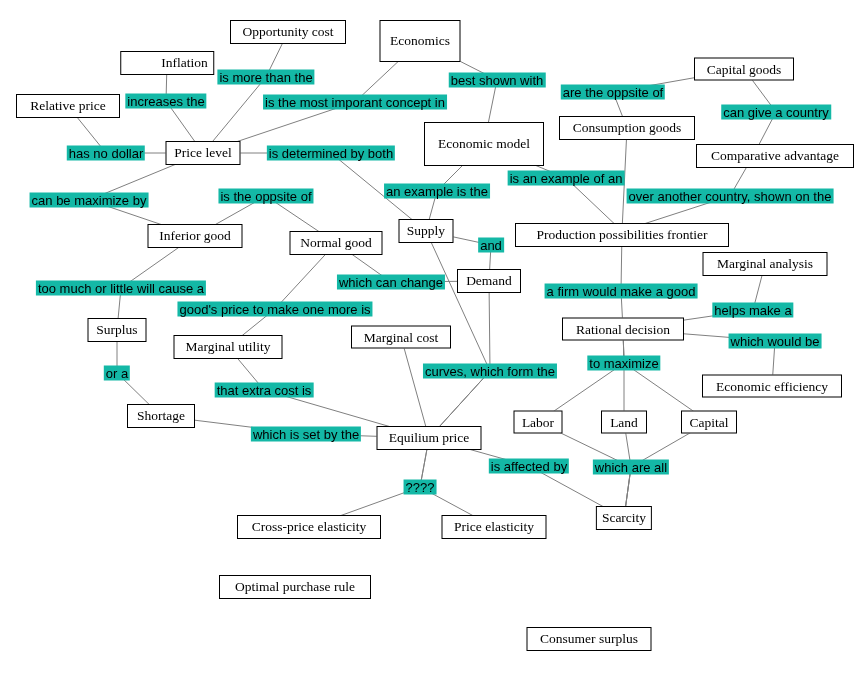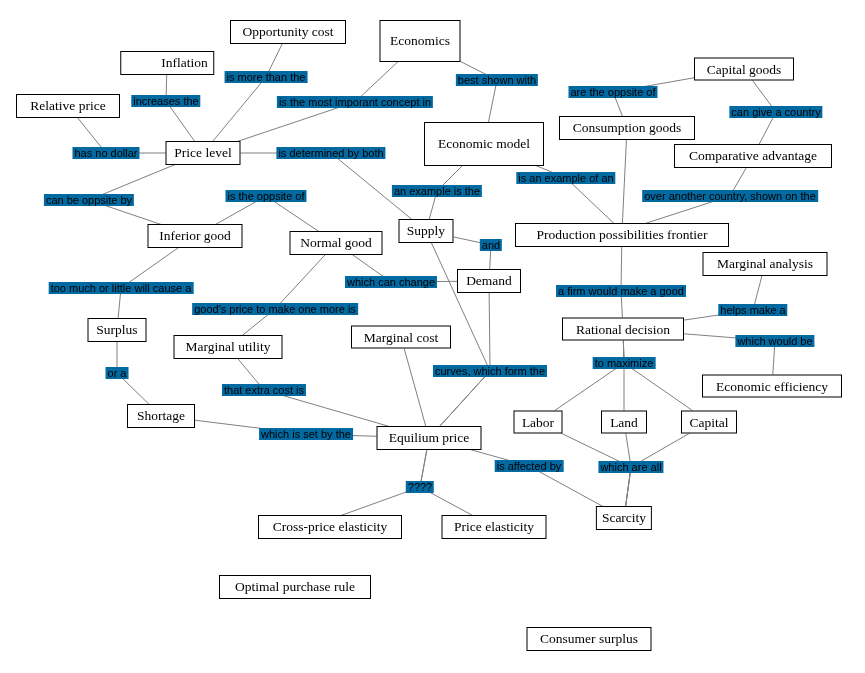--- a/index.html
+++ b/index.html
@@ -30,24 +30,24 @@
     padding: 1px 5px;
     font-family: "Liberation Serif", "DejaVu Serif", serif;
     font-size: 13.5px;
     color: #000000;
     white-space: nowrap;
     cursor: default;
   }
   .edge-label {
     position: absolute;
     transform: translate(-50%, -50%);
-    background: #0369a1;
+    background: #14b8a6;
     padding: 0 2px;
     font-family: "Liberation Sans", "DejaVu Sans", sans-serif;
-    font-size: 11px;
+    font-size: 13px;
     color: #000000;
     white-space: nowrap;
     cursor: default;
   }
 </style>
 </head>
 <body>
 
 <div class="canvas" id="canvas">
   <svg id="edge-lines" width="865" height="673" viewBox="0 0 865 673">
@@ -121,53 +121,53 @@
       <line x1="420" y1="487" x2="309" y2="527" stroke="#808080" stroke-width="1"></line>
       <line x1="429" y1="438" x2="420" y2="487" stroke="#808080" stroke-width="1"></line>
       <line x1="420" y1="487" x2="494" y2="527" stroke="#808080" stroke-width="1"></line>
     </svg>
 <div class="node" style="left: 288px; top: 32px; min-width: 116px; min-height: 24px;">Opportunity cost</div>
     <div class="node" style="left: 420px; top: 41px; min-width: 81px; min-height: 42px;">Economics</div>
     <div class="node" style="left: 167px; top: 63px; min-width: 66px; min-height: 24px; padding-left: 40px;">Inflation</div>
     <div class="node" style="left: 68px; top: 106px; min-width: 104px; min-height: 24px;">Relative price</div>
     <div class="node" style="left: 744px; top: 69px; min-width: 100px; min-height: 23px;">Capital goods</div>
     <div class="node" style="left: 627px; top: 128px; min-width: 136px; min-height: 24px;">Consumption goods</div>
-    <div class="node" style="left: 753px; top: 156px; min-width: 158px; min-height: 24px;">Comparative advantage</div>
+    <div class="node" style="left: 775px; top: 156px; min-width: 158px; min-height: 24px;">Comparative advantage</div>
     <div class="node" style="left: 484px; top: 144px; min-width: 120px; min-height: 44px;">Economic model</div>
     <div class="node" style="left: 203px; top: 153px; min-width: 75px; min-height: 24px;">Price level</div>
     <div class="node" style="left: 195px; top: 236px; min-width: 95px; min-height: 24px;">Inferior good</div>
     <div class="node" style="left: 336px; top: 243px; min-width: 93px; min-height: 24px;">Normal good</div>
     <div class="node" style="left: 426px; top: 231px; min-width: 55px; min-height: 24px;">Supply</div>
     <div class="node" style="left: 622px; top: 235px; min-width: 214px; min-height: 24px;">Production possibilities frontier</div>
     <div class="node" style="left: 765px; top: 264px; min-width: 125px; min-height: 24px;">Marginal analysis</div>
     <div class="node" style="left: 489px; top: 281px; min-width: 64px; min-height: 24px;">Demand</div>
     <div class="node" style="left: 623px; top: 329px; min-width: 122px; min-height: 23px;">Rational decision</div>
     <div class="node" style="left: 117px; top: 330px; min-width: 59px; min-height: 24px;">Surplus</div>
     <div class="node" style="left: 228px; top: 347px; min-width: 109px; min-height: 24px;">Marginal utility</div>
     <div class="node" style="left: 401px; top: 337px; min-width: 100px; min-height: 23px;">Marginal cost</div>
     <div class="node" style="left: 772px; top: 386px; min-width: 140px; min-height: 23px;">Economic efficiency</div>
     <div class="node" style="left: 161px; top: 416px; min-width: 68px; min-height: 24px;">Shortage</div>
     <div class="node" style="left: 429px; top: 438px; min-width: 105px; min-height: 24px;">Equilium price</div>
     <div class="node" style="left: 538px; top: 422px; min-width: 49px; min-height: 23px;">Labor</div>
     <div class="node" style="left: 624px; top: 422px; min-width: 46px; min-height: 23px;">Land</div>
     <div class="node" style="left: 709px; top: 422px; min-width: 56px; min-height: 23px;">Capital</div>
-    <div class="node" style="left: 309px; top: 527px; min-width: 144px; min-height: 24px; margin-left: 21px;">Cross-price elasticity</div>
+    <div class="node" style="left: 309px; top: 527px; min-width: 144px; min-height: 24px;">Cross-price elasticity</div>
     <div class="node" style="left: 494px; top: 527px; min-width: 105px; min-height: 24px;">Price elasticity</div>
     <div class="node" style="left: 624px; top: 518px; min-width: 56px; min-height: 24px;">Scarcity</div>
     <div class="node" style="left: 295px; top: 587px; min-width: 152px; min-height: 24px;">Optimal purchase rule</div>
     <div class="node" style="left: 589px; top: 639px; min-width: 125px; min-height: 24px;">Consumer surplus</div>
     <div class="edge-label" style="left: 266px; top: 77px;">is more than the</div>
     <div class="edge-label" style="left: 166px; top: 101px;">increases the</div>
     <div class="edge-label" style="left: 355px; top: 102px;">is the most imporant concept in</div>
     <div class="edge-label" style="left: 497px; top: 80px;">best shown with</div>
     <div class="edge-label" style="left: 613px; top: 92px;">are the oppsite of</div>
     <div class="edge-label" style="left: 776px; top: 112px;">can give a country</div>
     <div class="edge-label" style="left: 106px; top: 153px;">has no dollar</div>
     <div class="edge-label" style="left: 331px; top: 153px;">is determined by both</div>
-    <div class="edge-label" style="left: 89px; top: 200px;">can be oppsite by</div>
+    <div class="edge-label" style="left: 89px; top: 200px;">can be maximize by</div>
     <div class="edge-label" style="left: 266px; top: 196px;">is the oppsite of</div>
     <div class="edge-label" style="left: 437px; top: 191px;">an example is the</div>
     <div class="edge-label" style="left: 566px; top: 178px;">is an example of an</div>
     <div class="edge-label" style="left: 730px; top: 196px;">over another country, shown on the</div>
     <div class="edge-label" style="left: 491px; top: 245px;">and</div>
     <div class="edge-label" style="left: 391px; top: 282px;">which can change</div>
     <div class="edge-label" style="left: 621px; top: 291px;">a firm would make a good</div>
     <div class="edge-label" style="left: 121px; top: 288px;">too much or little will cause a</div>
     <div class="edge-label" style="left: 275px; top: 309px;">good's price to make one more is</div>
     <div class="edge-label" style="left: 753px; top: 310px;">helps make a</div>

